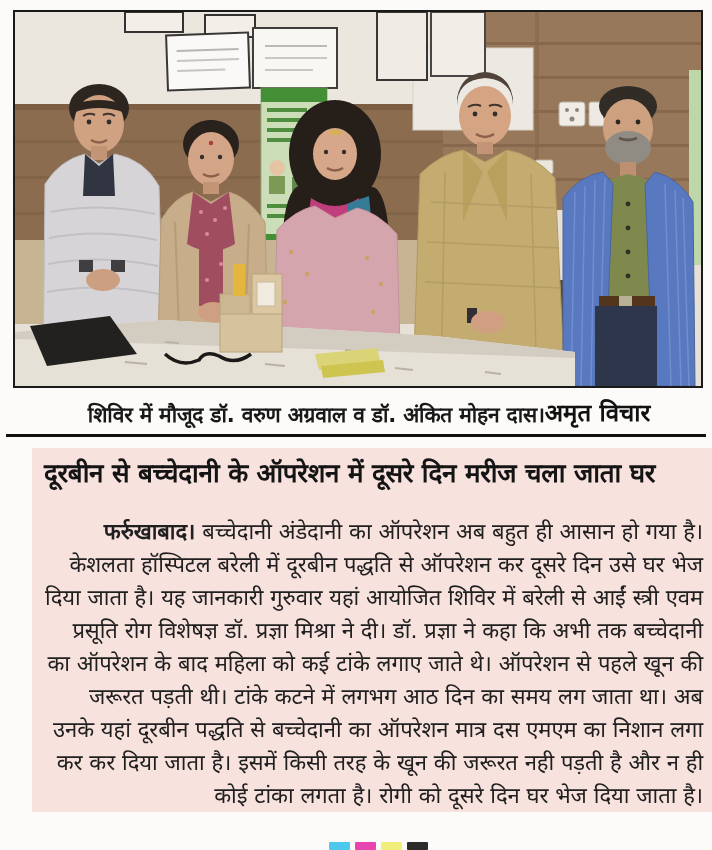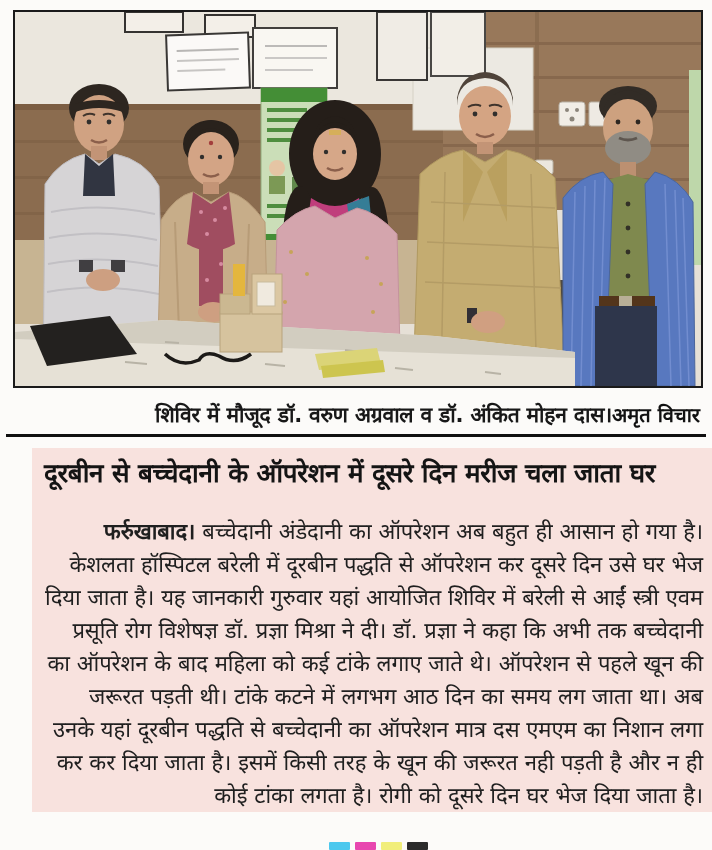--- a/index.html
+++ b/index.html
@@ -14,29 +14,29 @@
   
   .photo-frame{
     position:absolute;left:13px;top:10px;width:686px;height:374px;
     margin:0;border:2px solid #1a1a1a;background:#e9e5dd;box-sizing:content-box;
     overflow:hidden;
   }
   .photo-frame svg{display:block;width:100%;height:100%;}
 
   
   .caption-row{
-    position:absolute;left:14px;top:390px;width:686px;height:38px;
-    display:flex;justify-content:flex-end;align-items:flex-end;
+    position:absolute;left:26px;top:390px;width:686px;height:38px;
+    display:flex;justify-content:center;align-items:flex-end;
   }
   .caption{
     font-size:21px;font-weight:600;color:#181818;letter-spacing:-0.2px;
     white-space:nowrap;
   }
   .credit{
-    font-size:20px;font-weight:700;color:#111;white-space:nowrap;
+    font-size:24px;font-weight:700;color:#111;white-space:nowrap;
   }
 
   
   .rule{
     position:absolute;left:6px;top:434px;width:700px;height:3px;background:#101010;
   }
 
   
   .article{
     position:absolute;left:8px;top:448px;width:696px;height:364px;

